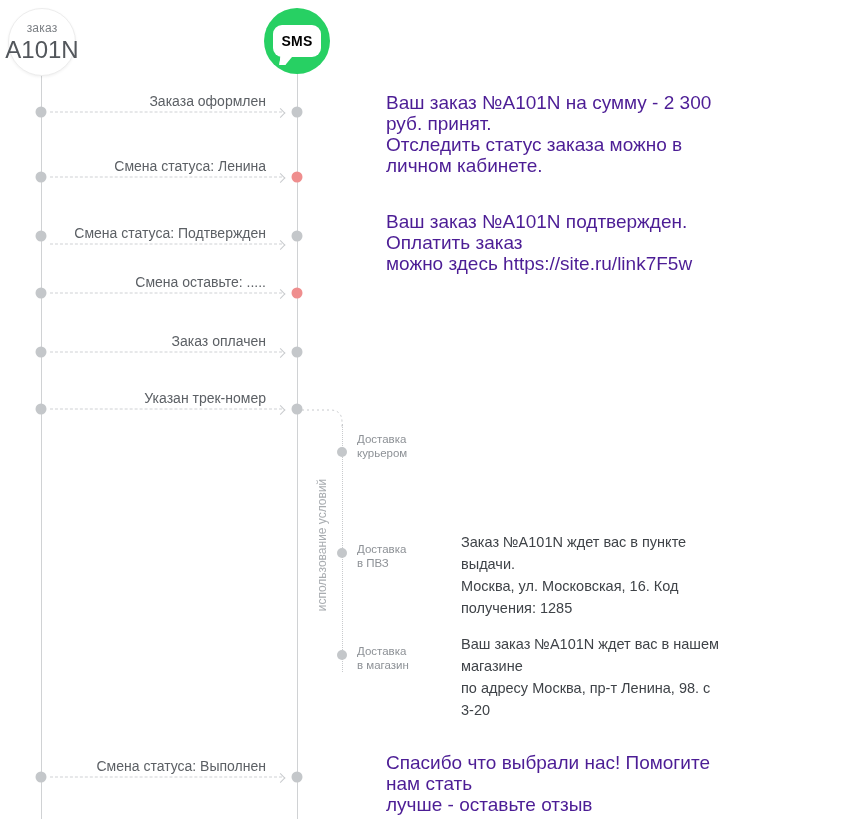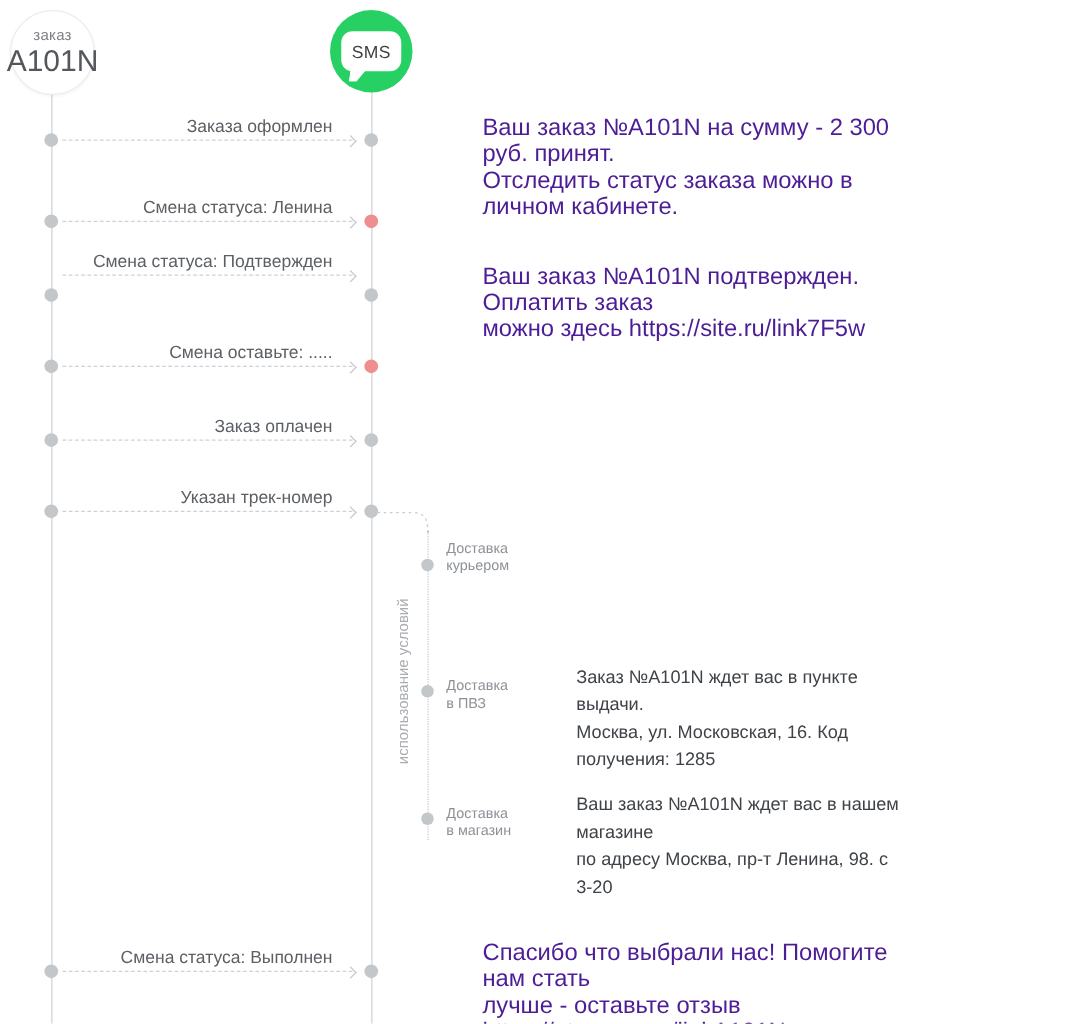--- a/index.html
+++ b/index.html
@@ -71,21 +71,21 @@
     left: 7px; bottom: -8px;
     width: 0; height: 0;
     border-left: 6px solid #ffffff;
     border-right: 7px solid transparent;
     border-top: 10px solid #ffffff;
     border-bottom: 0;
     transform: skewX(-8deg);
   }
   .sms-bubble span {
     position: relative; z-index: 2;
-    font-size: 14px; font-weight: normal; color: #404040; letter-spacing: .3px;
+    font-size: 14px; font-weight: bold; color: #000000; letter-spacing: .3px;
   }
 
   
   .node {
     position: absolute;
     width: 11px; height: 11px;
     border-radius: 50%;
     background: #c4c7ca;
     transform: translate(-50%, -50%);
   }
@@ -195,21 +195,21 @@
 Отследить статус заказа можно в личном кабинете.</div>
 
   <div class="node order" style="top:177px"></div>
   <div class="node sms alert" style="top:177px"></div>
   <div class="connector" style="top:177px">
     <span class="conn-label">Смена статуса: Ленина</span>
   </div>
 
   <div class="node order" style="top:236px"></div>
   <div class="node sms" style="top:236px"></div>
-  <div class="connector" style="top:220px">
+  <div class="connector" style="top:244px">
     <span class="conn-label">Смена статуса: Подтвержден</span>
   </div>
   <div class="msg" style="top:211px">Ваш заказ №A101N подтвержден. Оплатить заказ
 можно здесь https://site.ru/link7F5w</div>
 
   <div class="node order" style="top:293px"></div>
   <div class="node sms alert" style="top:293px"></div>
   <div class="connector" style="top:293px">
     <span class="conn-label">Смена оставьте: .....</span>
   </div>

